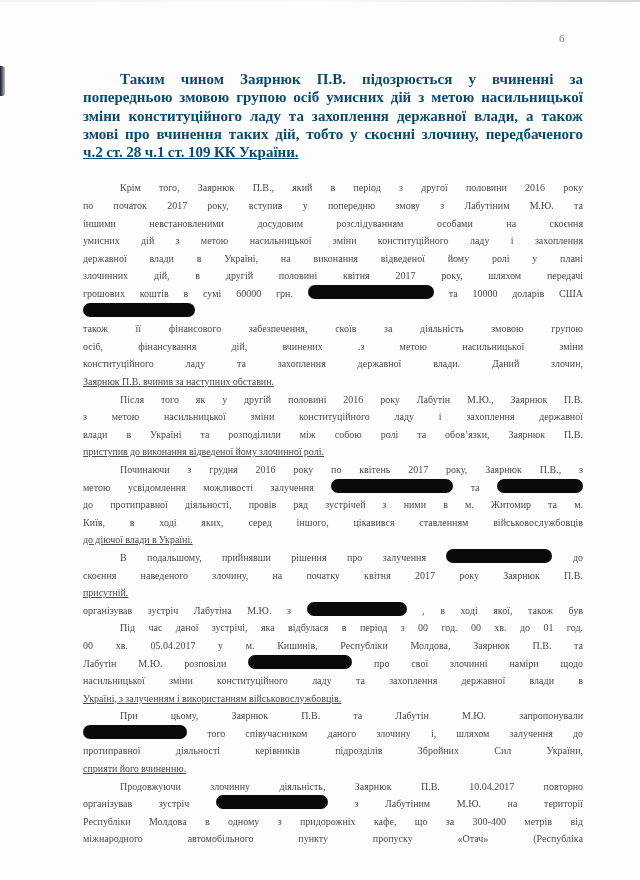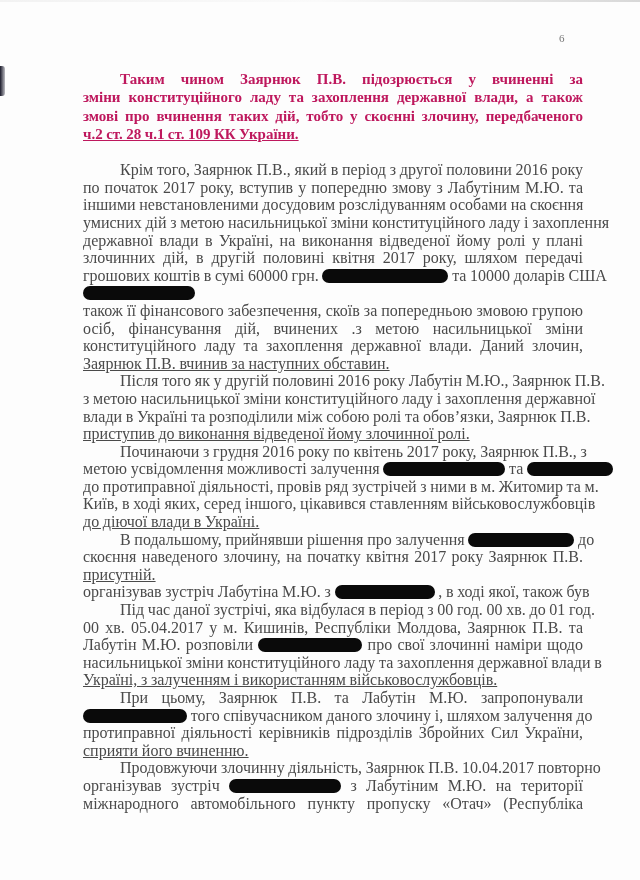--- a/index.html
+++ b/index.html
@@ -42,27 +42,27 @@
     .content {
       position: absolute;
       left: 83px;
       top: 70px;
       width: 500px;
     }
     .para {
       margin: 0;
       text-align: justify;
       text-indent: 37px;
-      font-size: 16px;
+      font-size: 10px;
       line-height: 17.6px;
       word-spacing: -0.3px;
     }
     .para.bold {
       font-weight: bold;
-      color: #be185d;
+      color: #0c4a6e;
       line-height: 18.3px;
       font-size: 15px;
       margin-bottom: 18px;
     }
     .line {
       display: block;
       text-align: justify;
       text-align-last: justify;
       white-space: nowrap;
       height: 17.6px;
@@ -87,41 +87,42 @@
 <div class="page">
   <div class="top-shade"></div>
   <div class="scan-smudge"></div>
 
   <div class="page-number">6</div>
 
   <div class="content">
 
     <div class="para bold" style="text-indent:0;">
       <span class="line indent">Таким чином Заярнюк П.В. підозрюється у вчиненні за</span>
+      <span class="line">попередньою змовою групою осіб умисних дій з метою насильницької</span>
       <span class="line">зміни конституційного ладу та захоплення державної влади, а також</span>
       <span class="line">змові про вчинення таких дій,  тобто у скоєнні злочину, передбаченого</span>
       <span class="line last">ч.2 ст. 28 ч.1 ст. 109 КК України.</span>
     </div>
 
     <div class="para" style="text-indent:0;">
       <span class="line indent">Крім того, Заярнюк П.В., який  в період  з другої половини 2016 року</span>
       <span class="line">по початок 2017 року, вступив у попередню змову з Лабутіним М.Ю. та</span>
       <span class="line">іншими невстановленими досудовим розслідуванням особами на скоєння</span>
       <span class="line">умисних дій з метою насильницької зміни конституційного ладу і захоплення</span>
       <span class="line">державної влади в Україні, на виконання відведеної йому ролі у плані</span>
       <span class="line">злочинних дій, в другій половині квітня 2017 року, шляхом передачі</span>
       <span class="line">
         <span>грошових коштів в сумі 60000 грн.</span>
         <span class="redact" style="width:126px;"></span>
         <span>та  10000 доларів США</span>
       </span>
       <span class="line">
         <span class="redact" style="width:112px;"></span>
       </span>
-      <span class="line">також її фінансового забезпечення, скоїв за попередньою змовою групою</span>
+      <span class="line">також її фінансового забезпечення, скоїв за діяльність змовою групою</span>
       <span class="line">осіб, фінансування дій, вчинених .з метою насильницької зміни</span>
       <span class="line">конституційного ладу та захоплення державної влади. Даний злочин,</span>
       <span class="line last">Заярнюк П.В. вчинив за наступних обставин.</span>
     </div>
 
     <div class="para" style="text-indent:0;">
       <span class="line indent">Після того як у другій половині 2016 року  Лабутін М.Ю., Заярнюк П.В.</span>
       <span class="line">з метою насильницької зміни конституційного ладу і захоплення державної</span>
       <span class="line">влади в Україні та розподілили між собою ролі та обов’язки, Заярнюк П.В.</span>
       <span class="line last">приступив до виконання відведеної йому злочинної ролі.</span>
@@ -177,17 +178,18 @@
       <span class="line last">сприяти його вчиненню.</span>
     </div>
 
     <div class="para" style="text-indent:0;">
       <span class="line indent">Продовжуючи злочинну діяльність, Заярнюк П.В. 10.04.2017  повторно</span>
       <span class="line">
         <span>організував зустріч</span>
         <span class="redact" style="width:112px;"></span>
         <span>з Лабутіним М.Ю. на території</span>
       </span>
+      <span class="line">Республіки Молдова в одному з придорожніх кафе, що за 300-400 метрів від</span>
       <span class="line">міжнародного автомобільного пункту пропуску «Отач» (Республіка</span>
     </div>
 
   </div>
 </div>
 
 </body></html>

